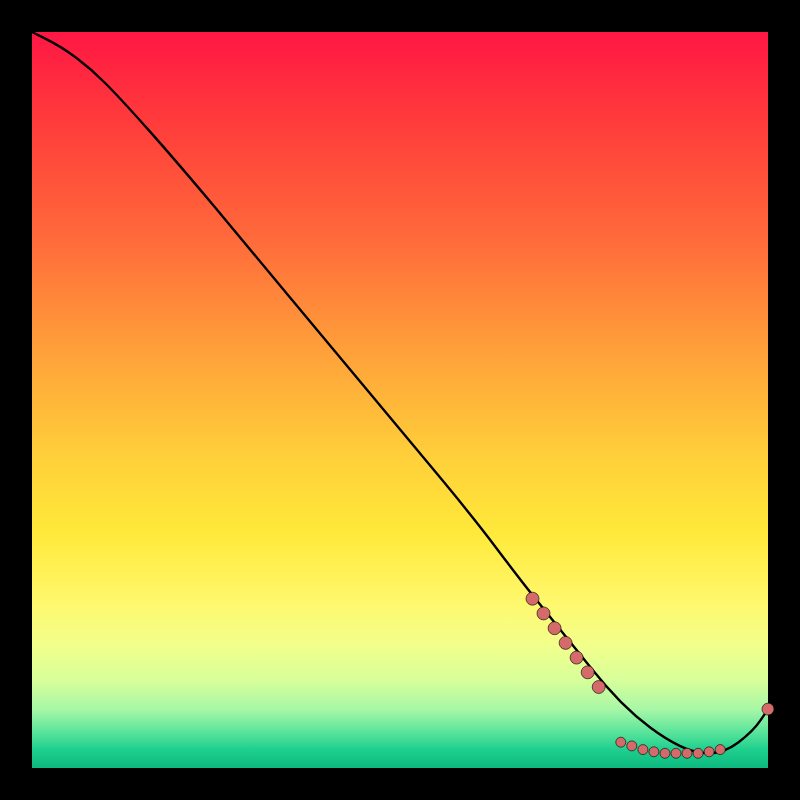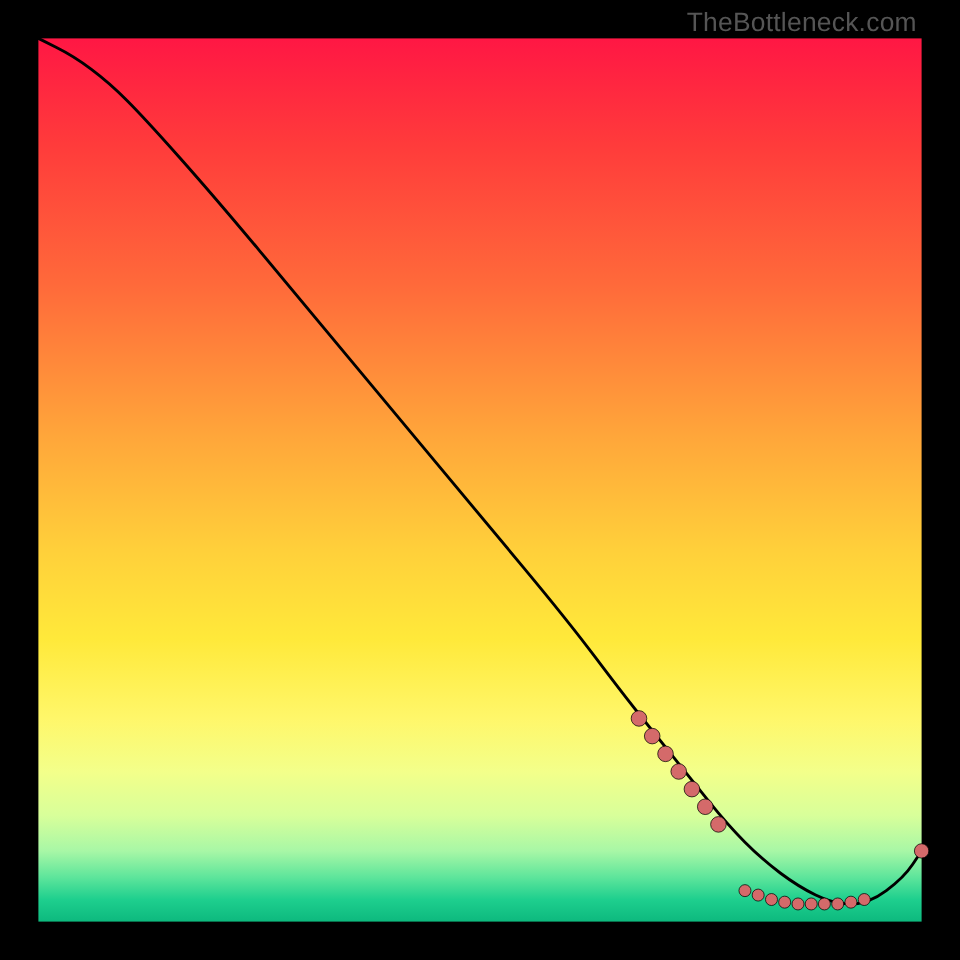--- a/index.html
+++ b/index.html
@@ -55,21 +55,20 @@
     top: 0;
     width: 736px;
     height: 736px;
     overflow: visible;
   }
 </style>
 </head>
 <body>
 
 <div class="stage">
-  <div class="watermark">TheBottleneck.com</div>
 
   <div class="plot">
     <svg class="curve" viewBox="0 0 736 736">
       <path id="curve-path" fill="none" stroke="#000000" stroke-width="2.4" stroke-linecap="round" stroke-linejoin="round" d="M 0.0 0.0 Q 0.0 0.0 14.7 7.4 Q 29.4 14.7 44.2 25.8 Q 58.9 36.8 73.6 51.5 Q 88.3 66.2 117.8 99.4 Q 147.2 132.5 184.0 176.6 Q 220.8 220.8 257.6 265.0 Q 294.4 309.1 331.2 353.3 Q 368.0 397.4 404.8 441.6 Q 441.6 485.8 463.7 515.2 Q 485.8 544.6 500.5 563.0 Q 515.2 581.4 529.9 599.8 Q 544.6 618.2 559.4 636.6 Q 574.1 655.0 588.8 669.8 Q 603.5 684.5 618.2 695.5 Q 633.0 706.6 647.7 713.9 Q 662.4 721.3 677.1 721.3 Q 691.8 721.3 706.6 710.2 Q 721.3 699.2 728.6 688.2 T 736.0 677.1"></path>
       <g id="dots-upper">
           <circle cx="500.5" cy="566.7" r="6.5" fill="#d46a6a" stroke="#000000" stroke-width="0.6"></circle>
           <circle cx="511.5" cy="581.4" r="6.5" fill="#d46a6a" stroke="#000000" stroke-width="0.6"></circle>
           <circle cx="522.6" cy="596.2" r="6.5" fill="#d46a6a" stroke="#000000" stroke-width="0.6"></circle>
           <circle cx="533.6" cy="610.9" r="6.5" fill="#d46a6a" stroke="#000000" stroke-width="0.6"></circle>
           <circle cx="544.6" cy="625.6" r="6.5" fill="#d46a6a" stroke="#000000" stroke-width="0.6"></circle>

